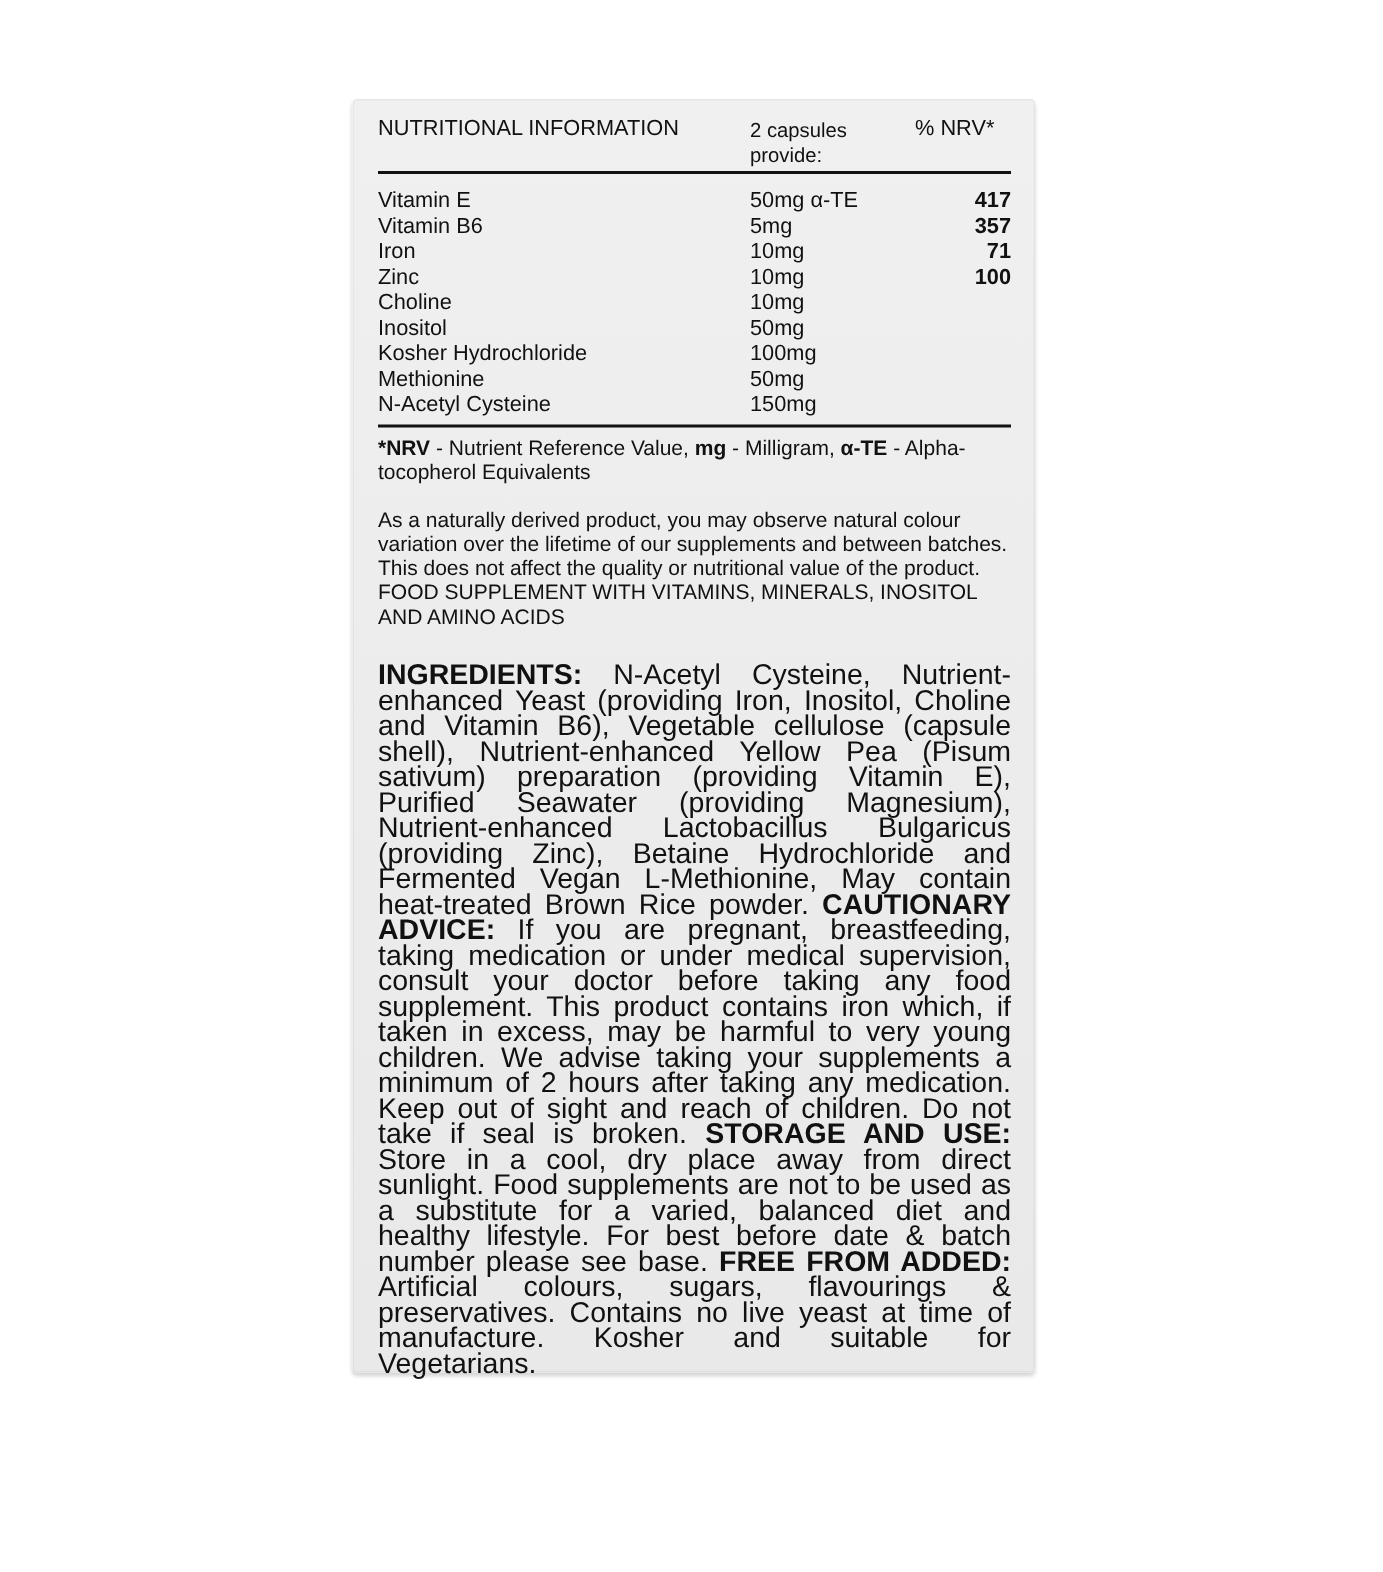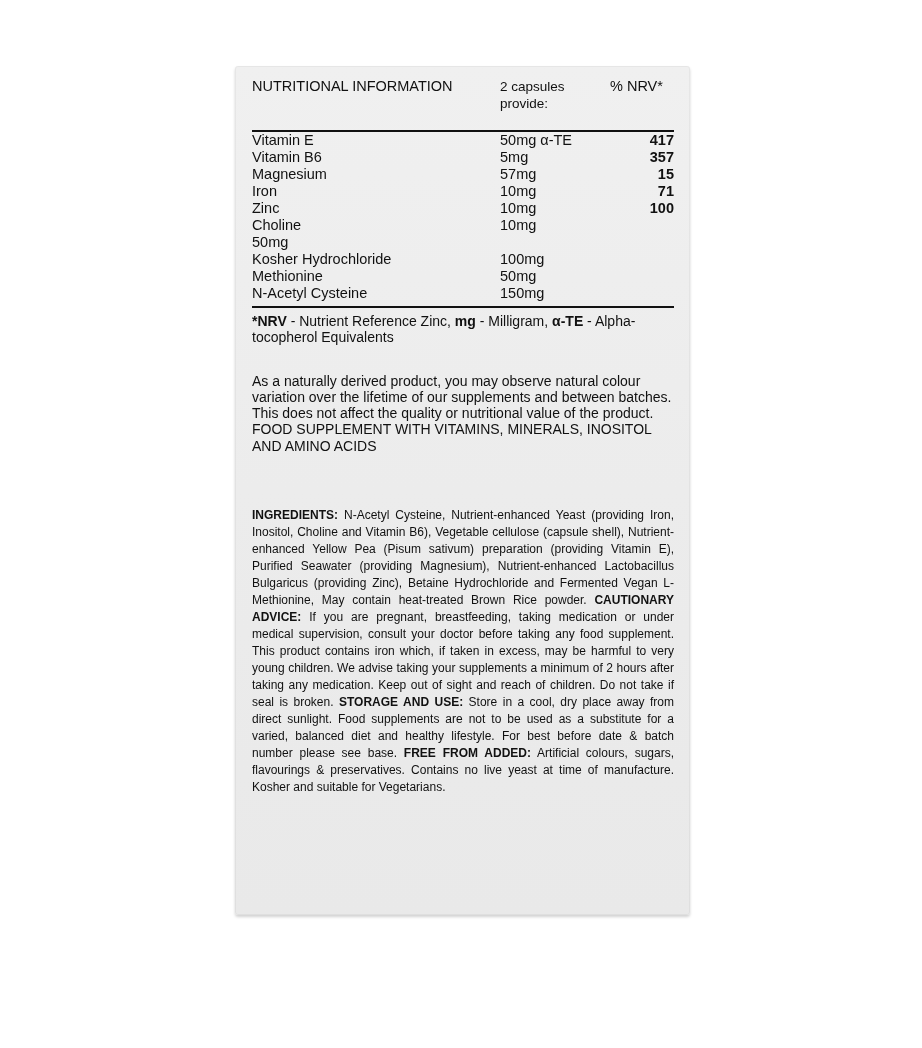--- a/index.html
+++ b/index.html
@@ -7,34 +7,34 @@
     width:922px; height:1048px; background:#ffffff; position:relative; overflow:hidden;
     font-family:"Liberation Sans", "DejaVu Sans", sans-serif; color:#111;
   }
   .box {
     position:absolute; left:235px; top:66px; width:455px; height:849px;
     background:linear-gradient(180deg,#f0f0f0 0%,#ececec 50%,#e9e9e9 100%);
     border-radius:3px;
     box-shadow: 0 2px 3px rgba(0,0,0,0.18), inset 0 0 0 1px rgba(0,0,0,0.04);
   }
   .inner { position:absolute; left:17px; top:12px; width:422px; }
-  .nut-head { display:flex; border-bottom:2px solid #111; padding-bottom:18px; font-size:14.5px; line-height:17px; }
+  .nut-head { display:flex; border-bottom:2px solid #111; padding-bottom:2px; font-size:14.5px; line-height:17px; }
   .nut-head .c1 { width:248px; font-weight:400; }
   .nut-head .c2 { width:110px; font-size:13.5px; }
   .nut-head .c3 { flex:1; text-align:left; }
   .nut-row { display:flex; font-size:14.5px; line-height:17px; }
   .nut-row .c1 { width:248px; }
   .nut-row .c2 { width:110px; }
   .nut-row .c3 { flex:1; text-align:right;font-weight:bold; }
-  .rows { padding-top:0; padding-bottom:4px; border-bottom:2px solid #111; }
+  .rows { padding-top:10px; padding-bottom:4px; border-bottom:2px solid #111; }
   .foot { font-size:14px; line-height:16px; margin-top:5px; }
   .foot b { font-weight:700;text-align:right; }
-  .para { font-size:14px; line-height:16px; margin-top:28px; }
+  .para { font-size:14px; line-height:16px; margin-top:16px; }
   .title { font-size:14px; line-height:17px; text-transform:uppercase; }
-  .ing { font-size:12px; line-height:17px; margin-top:52px; text-align:justify; }
+  .ing { font-size:19px; line-height:17px; margin-top:22px; text-align:justify; }
   .ing b { font-weight:700; }
 </style>
 </head>
 <body>
 
 <div class="box">
   <div class="inner">
 
     <div class="nut-head">
       <div class="c1">NUTRITIONAL INFORMATION</div>
@@ -47,61 +47,57 @@
           <span class="c1">Vitamin E</span>
           <span class="c2">50mg α-TE</span>
           <span class="c3">417</span>
         </div>
       <div class="nut-row">
           <span class="c1">Vitamin B6</span>
           <span class="c2">5mg</span>
           <span class="c3">357</span>
         </div>
       <div class="nut-row">
-          <span class="c1">Magnesium</span>
-          <span class="c2">57mg</span>
-          <span class="c3">15</span>
-        </div>
-      <div class="nut-row">
           <span class="c1">Iron</span>
           <span class="c2">10mg</span>
           <span class="c3">71</span>
         </div>
       <div class="nut-row">
           <span class="c1">Zinc</span>
           <span class="c2">10mg</span>
           <span class="c3">100</span>
         </div>
       <div class="nut-row">
           <span class="c1">Choline</span>
           <span class="c2">10mg</span>
           <span class="c3"></span>
         </div>
       <div class="nut-row">
+          <span class="c1">Inositol</span>
           <span class="c2">50mg</span>
           <span class="c3"></span>
         </div>
       <div class="nut-row">
           <span class="c1">Kosher Hydrochloride</span>
           <span class="c2">100mg</span>
           <span class="c3"></span>
         </div>
       <div class="nut-row">
           <span class="c1">Methionine</span>
           <span class="c2">50mg</span>
           <span class="c3"></span>
         </div>
       <div class="nut-row">
           <span class="c1">N-Acetyl Cysteine</span>
           <span class="c2">150mg</span>
           <span class="c3"></span>
         </div>
     </div>
 
-    <div class="foot"><b>*NRV</b><span> - Nutrient Reference Zinc, </span><b>mg</b><span> - Milligram, </span><b>α-TE</b><span> - Alpha-tocopherol Equivalents</span></div>
+    <div class="foot"><b>*NRV</b><span> - Nutrient Reference Value, </span><b>mg</b><span> - Milligram, </span><b>α-TE</b><span> - Alpha-tocopherol Equivalents</span></div>
 
     <div class="para">As a naturally derived product, you may observe natural colour variation over the lifetime of our supplements and between batches. This does not affect the quality or nutritional value of the product.</div>
 
     <div class="title">FOOD SUPPLEMENT WITH VITAMINS, MINERALS, INOSITOL AND AMINO ACIDS</div>
 
     <div class="ing"><b>INGREDIENTS:</b><span> N-Acetyl Cysteine, Nutrient-enhanced Yeast (providing Iron, Inositol, Choline and Vitamin B6), Vegetable cellulose (capsule shell), Nutrient-enhanced Yellow Pea (Pisum sativum) preparation (providing Vitamin E), Purified Seawater (providing Magnesium), Nutrient-enhanced Lactobacillus Bulgaricus (providing Zinc), Betaine Hydrochloride and Fermented Vegan L-Methionine, May contain heat-treated Brown Rice powder. </span><b>CAUTIONARY ADVICE:</b><span> If you are pregnant, breastfeeding, taking medication or under medical supervision, consult your doctor before taking any food supplement. This product contains iron which, if taken in excess, may be harmful to very young children. We advise taking your supplements a minimum of 2 hours after taking any medication. Keep out of sight and reach of children. Do not take if seal is broken. </span><b>STORAGE AND USE:</b><span> Store in a cool, dry place away from direct sunlight. Food supplements are not to be used as a substitute for a varied, balanced diet and healthy lifestyle. For best before date &amp; batch number please see base. </span><b>FREE FROM ADDED:</b><span> Artificial colours, sugars, flavourings &amp; preservatives. Contains no live yeast at time of manufacture. Kosher and suitable for Vegetarians.</span></div>
 
   </div>
 </div>
 

